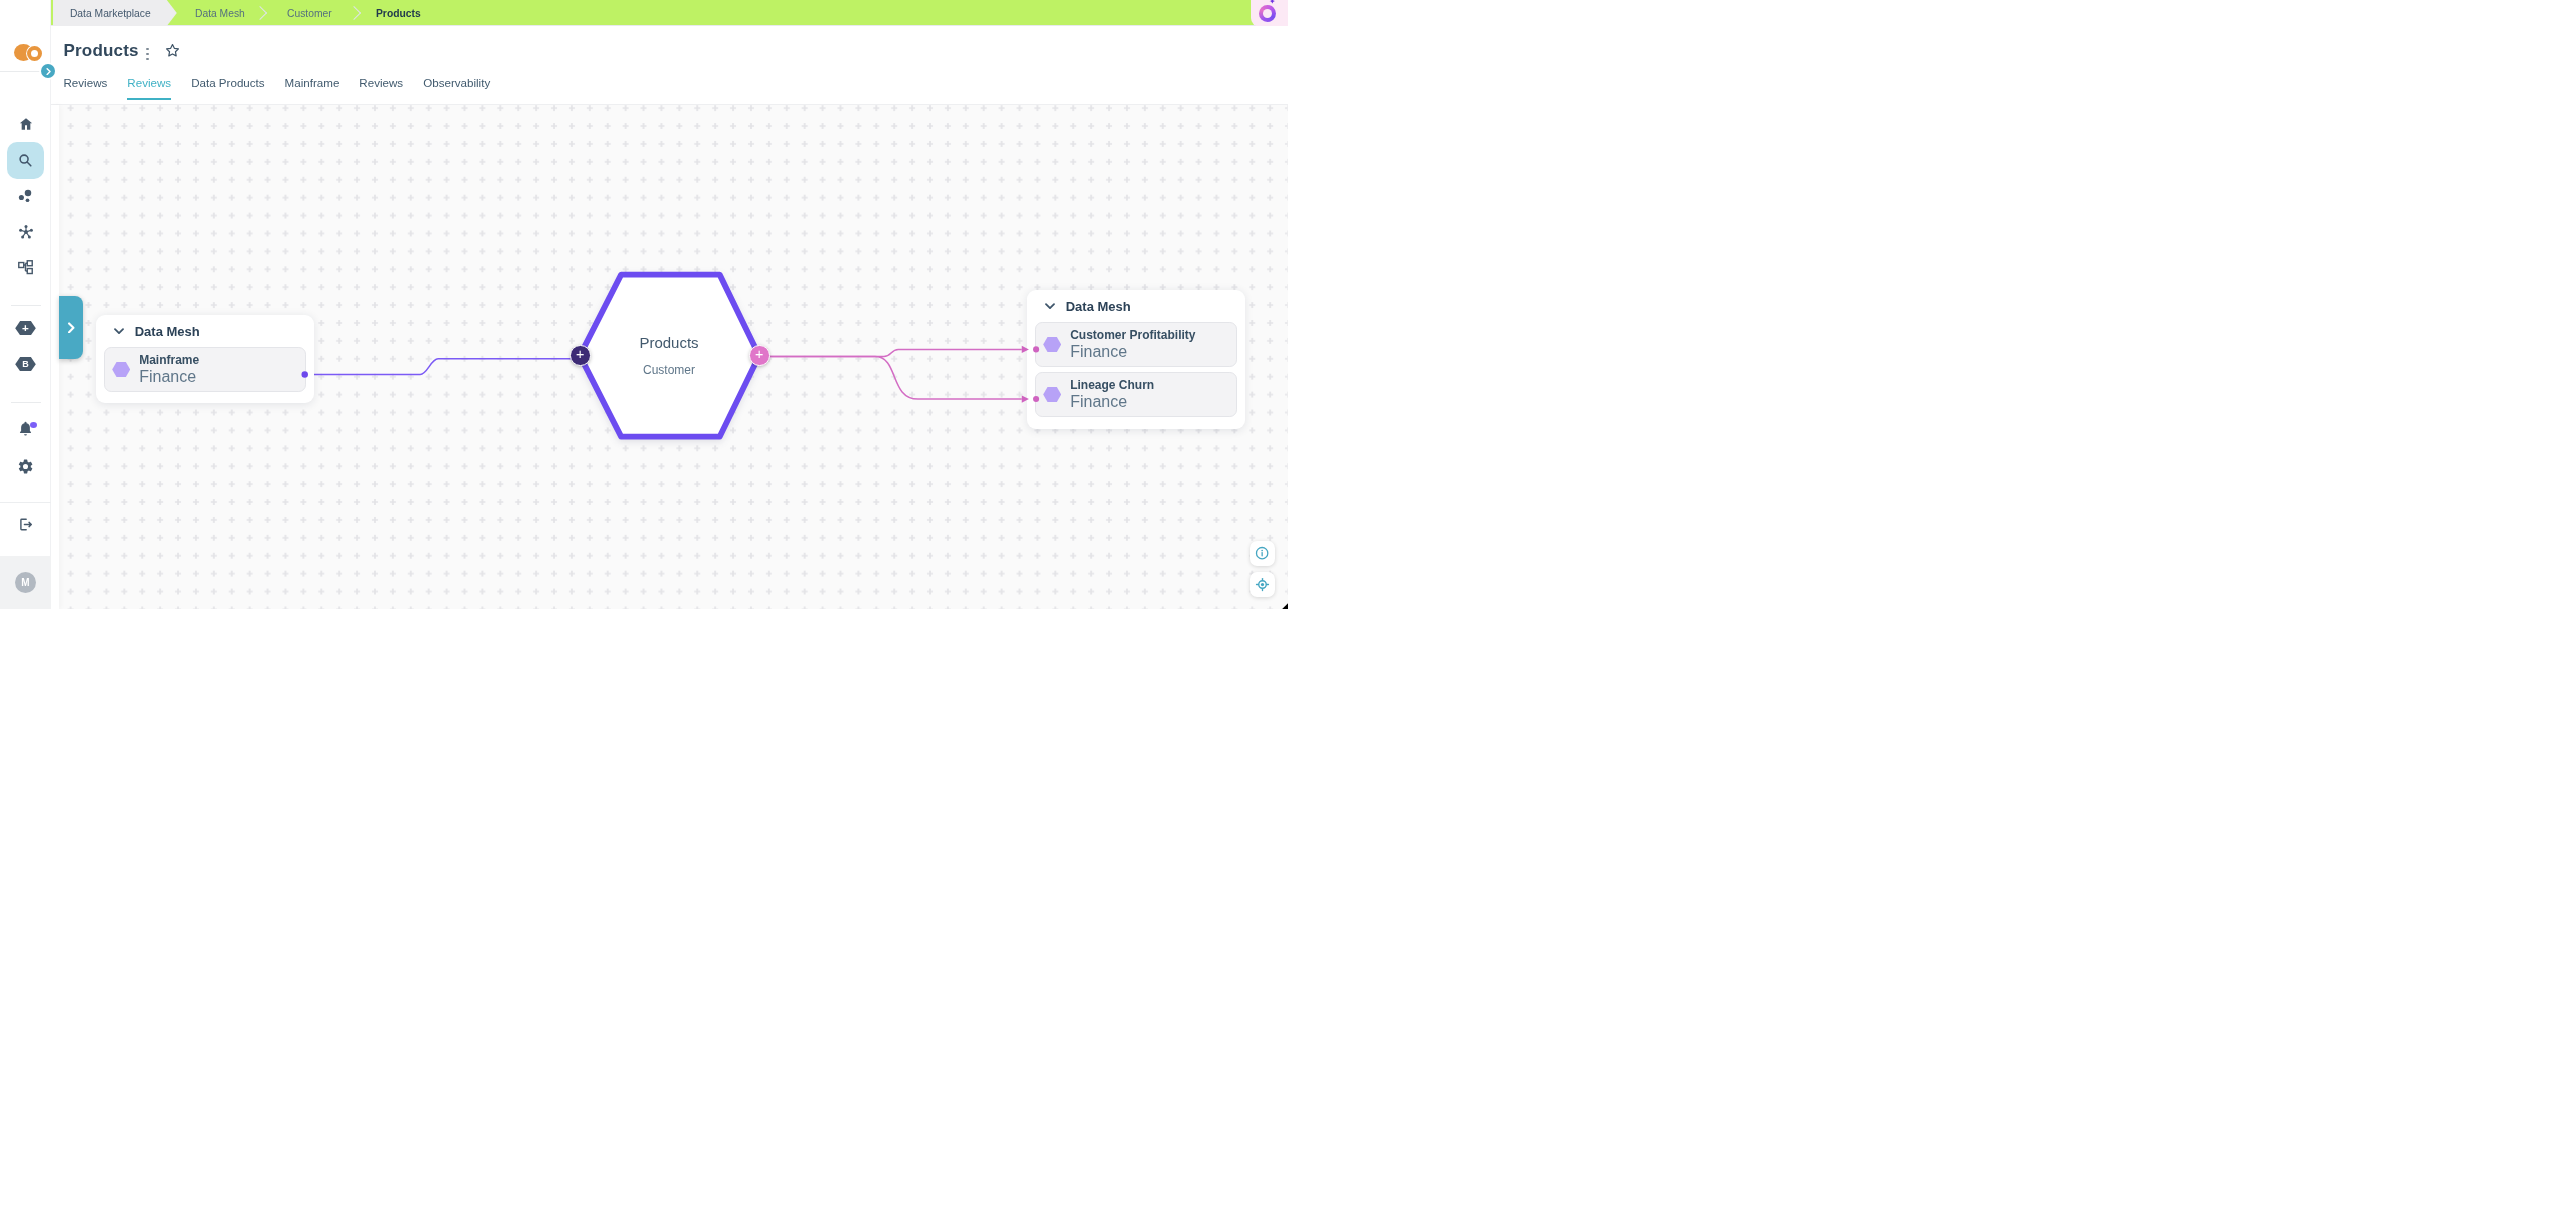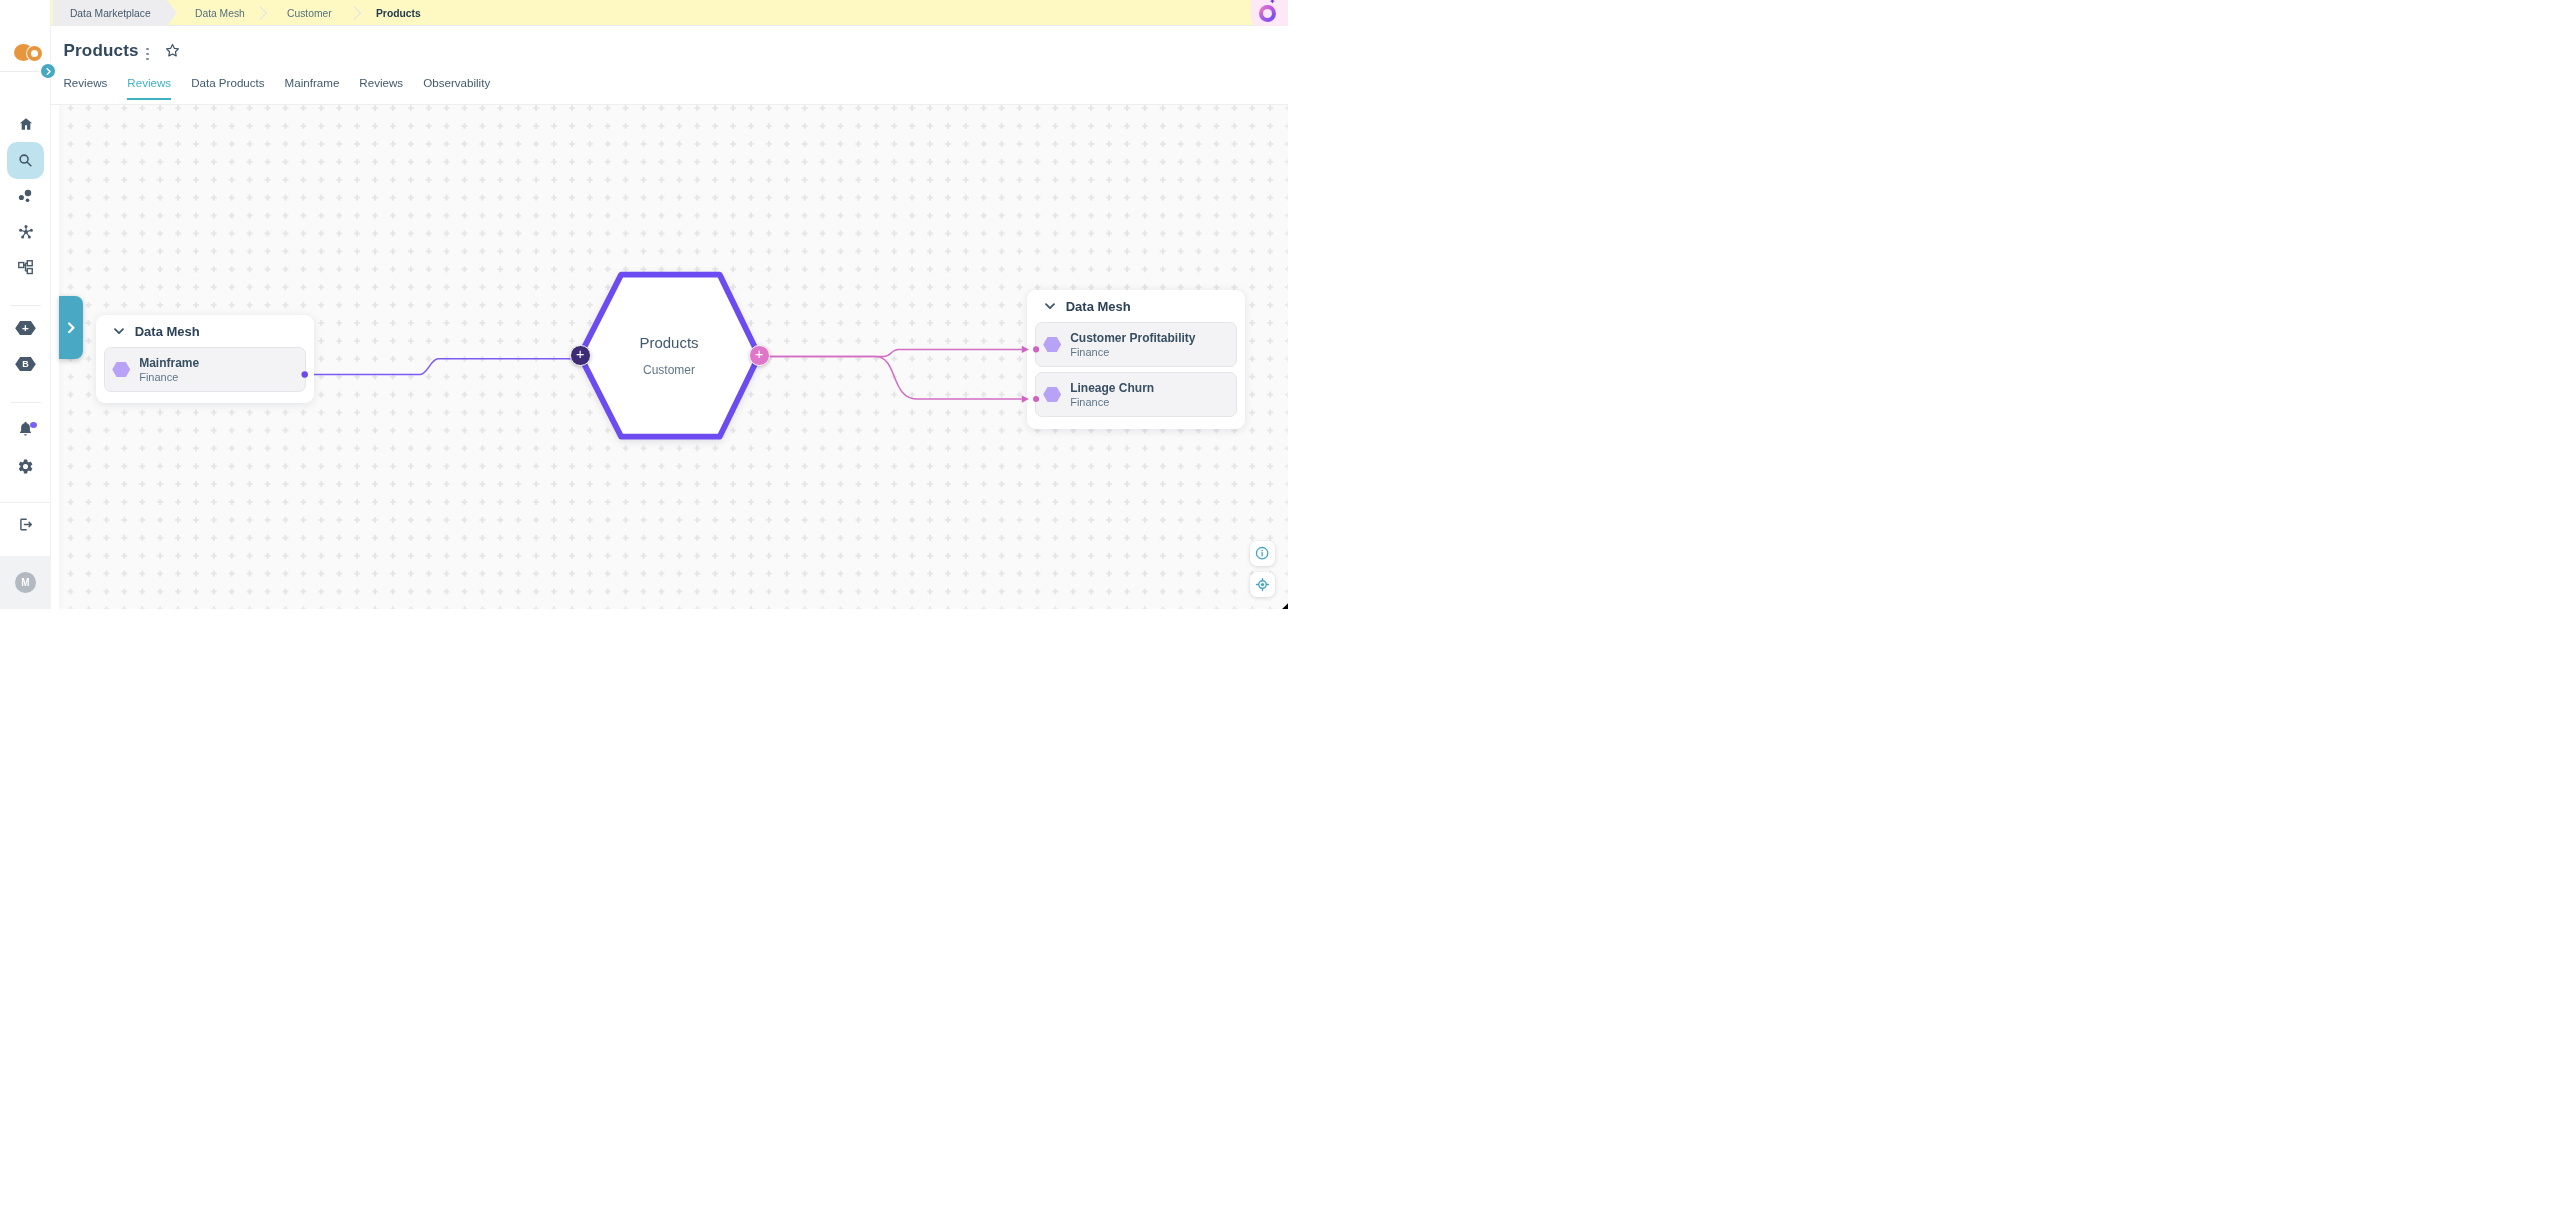--- a/index.html
+++ b/index.html
@@ -2,21 +2,21 @@
 <html style="font-size:14.3px"><head>
 <meta charset="utf-8">
 <style>
   * { margin:0; padding:0; box-sizing:border-box; }
   html,body { width:1288px; height:609px; overflow:hidden; background:#fff;
     font-family:"Liberation Sans", sans-serif; }
   .abs { position:absolute; }
   #page { position:relative; width:1288px; height:609px; background:#fff; }
 
   
-  #topbar { left:51px; top:0; right:0; height:26px; background:#fef9c3; border-bottom:0.9px solid #e7eaec; }
+  #topbar { left:51px; top:0; right:0; height:26px; background:#bef264; border-bottom:0.9px solid #e7eaec; }
   .crumb-first { left:1.8px; top:0; width:124px; height:26px; background:#ededef;
     clip-path:polygon(0 0, calc(100% - 10px) 0, 100% 50%, calc(100% - 10px) 100%, 0 100%);
     display:flex; align-items:center; justify-content:center; padding-right:9px;
     font-size:10.3px; color:#44596e; }
   .crumb { top:0; height:26px; display:flex; align-items:center; font-size:10.3px; color:#55707f; }
   .crumb.current { color:#223a4d; font-weight:bold; }
   .crumb-sep { width:10px; height:10px; border-top:1.3px solid #dfe3e7; border-right:1.3px solid #dfe3e7;
     transform:rotate(45deg); top:7.6px; }
   
   .ai-tile { left:1251px; top:0; width:37px; height:27px; background:#fce9f5; border-radius:0 0 0 9px; cursor:pointer; }
@@ -71,21 +71,21 @@
   .group-card { background:#fff; border-radius:9px; box-shadow:0 1.8px 9px rgba(25,39,70,.1); z-index:4; padding:0 8px; }
   .group-head { display:flex; align-items:center; gap:10.7px; height:32px; padding-left:10px; cursor:pointer; }
   .group-title { font-size:13px; font-weight:bold; color:#2c4257; }
   .group-item { background:#f3f3f5; border:0.9px solid #e4e5e9; border-radius:7.2px; height:45px;
     display:flex; align-items:center; padding-left:7.2px; cursor:pointer; }
   .group-item + .group-item { margin-top:5px; }
   .node-hex-icon { width:18px; height:15px; background:#b7a2f7; flex:0 0 auto;
     clip-path:polygon(0 50%, 24% 0, 76% 0, 100% 50%, 76% 100%, 24% 100%); }
   .gi-text { margin-left:9px; }
   .gi-name { font-size:12px; font-weight:600; color:#374f63; }
-  .gi-domain { font-size:11px; color:#5f7689; margin-top:1.8px; }
+  .gi-domain { font-size:16px; color:#5f7689; margin-top:1.8px; }
 
   #left-card { left:45px; top:210px; width:218px; height:88px; }
   #right-card { left:976px; top:185px; width:218px; height:139px; }
 
   .hex-label { left:528px; top:229px; width:180px; text-align:center; z-index:5; pointer-events:none; }
   .hex-title { font-size:15px; color:#42596d; }
   .hex-sub { font-size:12px; color:#5f7689; margin-top:11.6px; }
 
   .port-btn { width:20.6px; height:20.6px; border-radius:50%; border:1.8px solid #fff; color:#fff;
     display:flex; align-items:center; justify-content:center; font-size:14.3px; font-weight:400; line-height:1;

